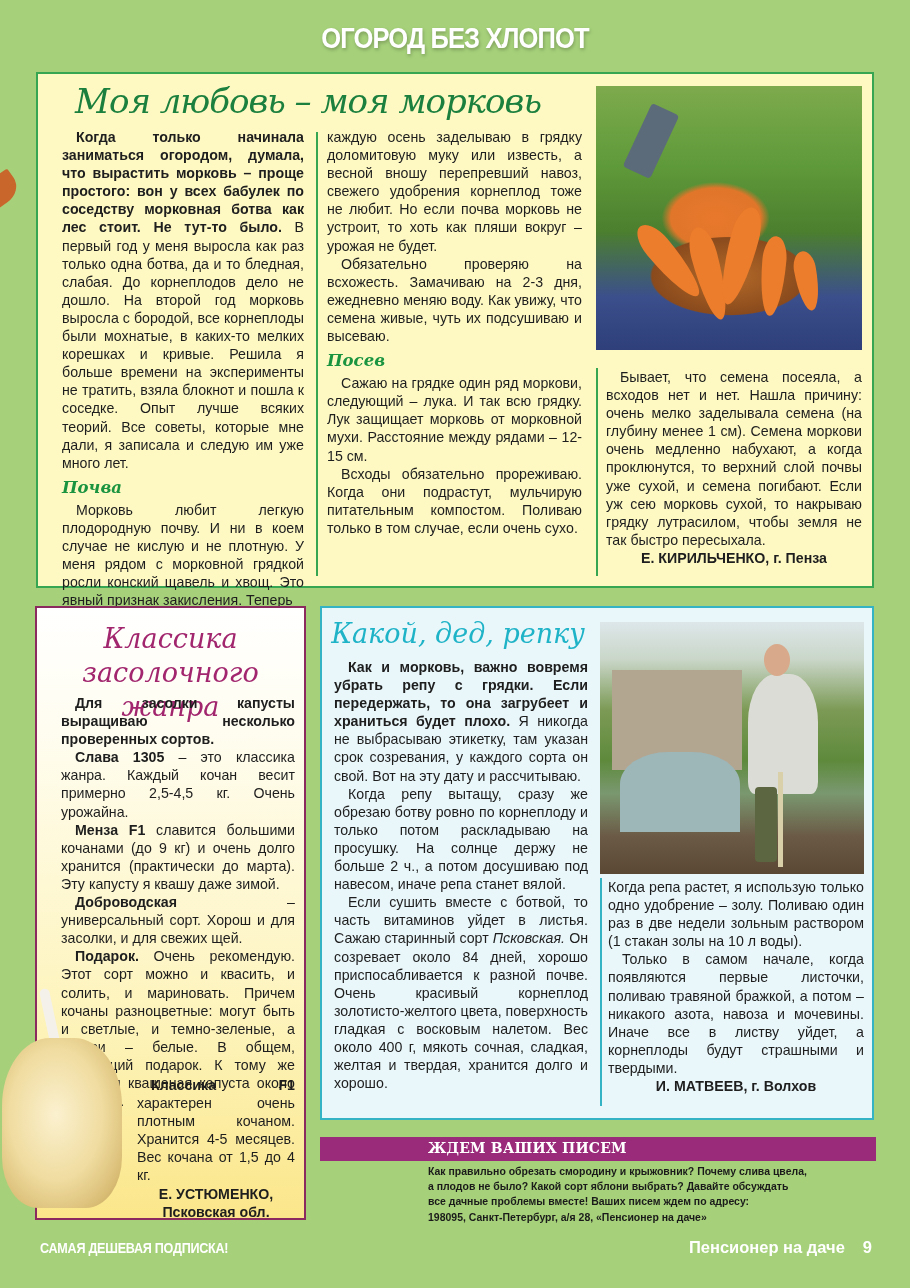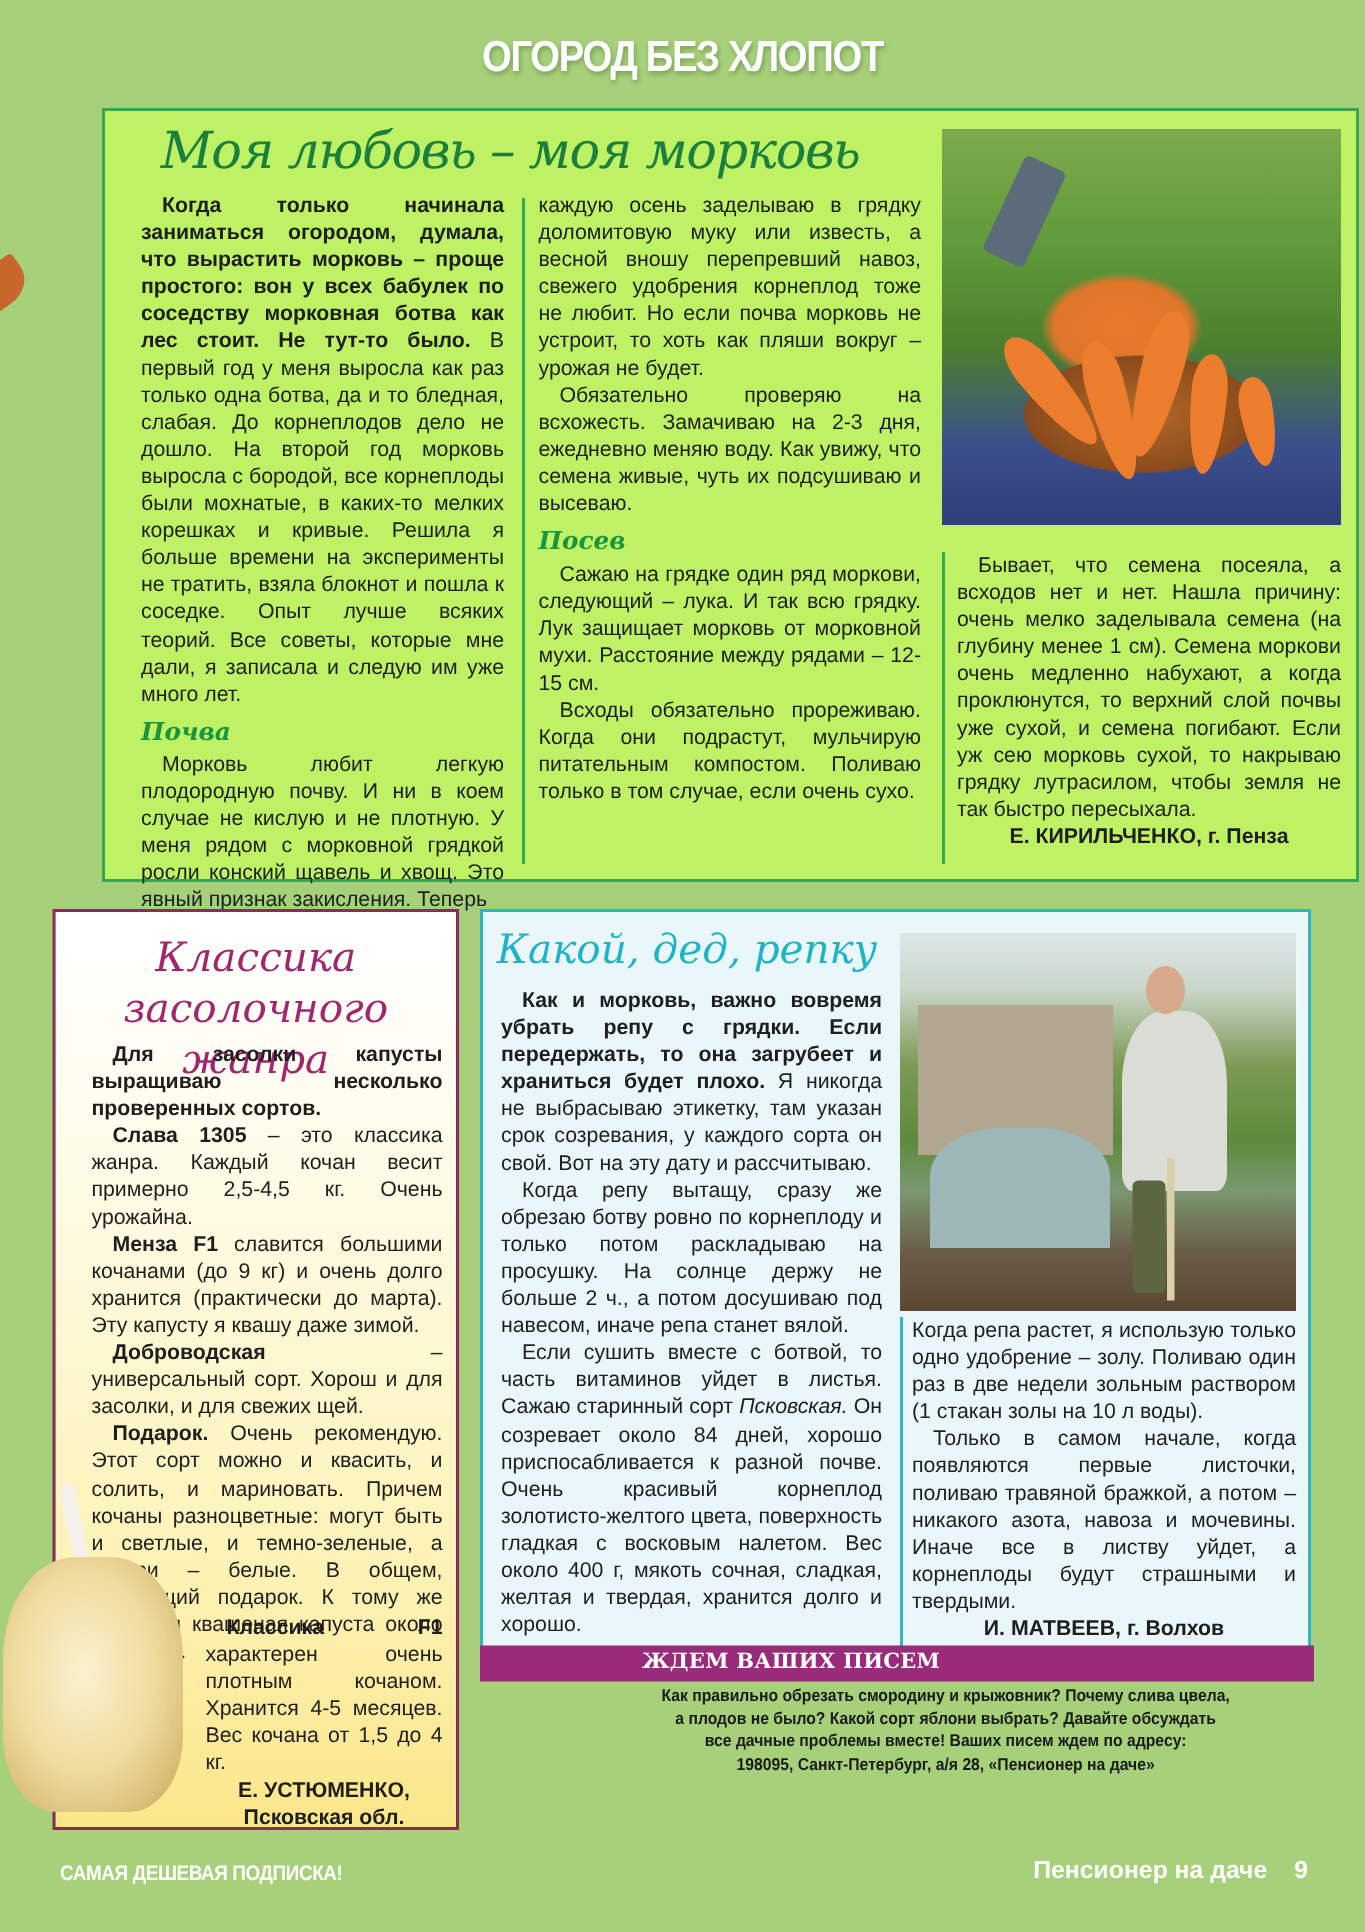--- a/index.html
+++ b/index.html
@@ -21,21 +21,21 @@
     transform: scaleX(0.88);
   }
   .leaf-deco {
     position: absolute; left: -14px; top: 175px; width: 32px; height: 28px;
     background: #c8662c; border-radius: 60% 10% 60% 10%;
     transform: rotate(-35deg);
   }
   .box { position: absolute; }
   .box-carrot {
     left: 36px; top: 72px; width: 838px; height: 516px;
-    background: #bef264; border: 2px solid #37a653; margin-left: 32px;
+    background: #fef9c3; border: 2px solid #37a653;
   }
   .box-cabbage {
     left: 35px; top: 606px; width: 271px; height: 614px;
     background: linear-gradient(#ffffff 0%, #fffdf0 20%, #fdf3b8 70%, #fbe68a 100%);
     border: 2px solid #8b2a5e;
   }
   .box-turnip {
     left: 320px; top: 606px; width: 554px; height: 514px;
     background: #e9f6fa; border: 2px solid #33b3c4;
   }
@@ -83,21 +83,21 @@
   .jar {
     position: absolute; left: -35px; top: 430px; width: 120px; height: 170px;
     background: radial-gradient(ellipse at 45% 45%, #fbf1cf 0%, #f0dca0 50%, #d9bd75 80%, #b99c58 100%);
     border-radius: 40% 40% 30% 30%;
   }
   .jar-spoon {
     position: absolute; left: 10px; top: 380px; width: 10px; height: 80px;
     background: #f4f1ea; transform: rotate(-12deg); border-radius: 5px;
   }
   
-  .letters { position: absolute; left: 320px; top: 1095px; width: 556px; height: 90px; text-align: center; }
+  .letters { position: absolute; left: 320px; top: 1135px; width: 556px; height: 90px; }
   .letters-bar {
     position: absolute; left: 0; top: 2px; width: 556px; height: 24px;
     background: #9a2a7a;
   }
   .letters-title {
     position: absolute; left: 108px; top: 5px;
     font-family: "DejaVu Serif", serif; font-weight: bold; font-size: 14px; color: #ffffff;
     letter-spacing: 0.2px;
   }
   .letters-body {

